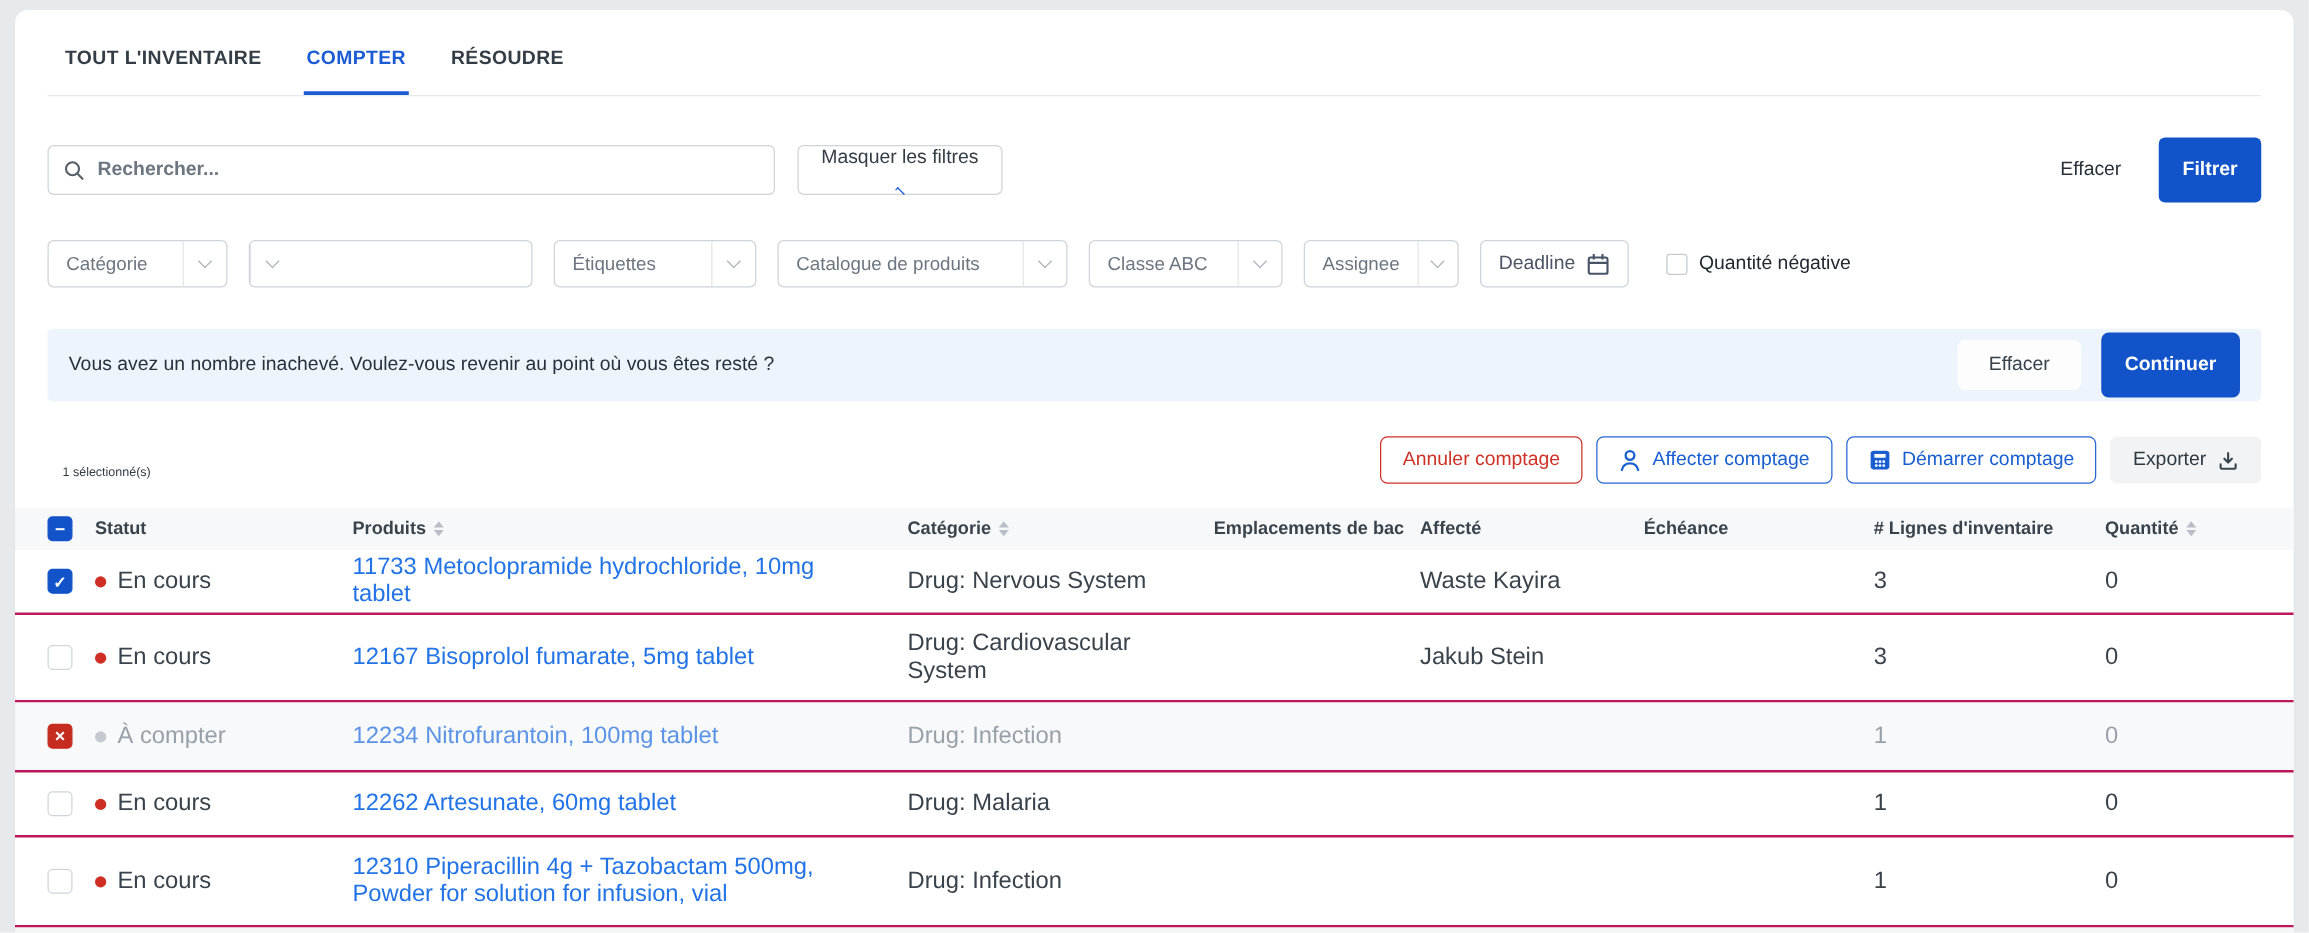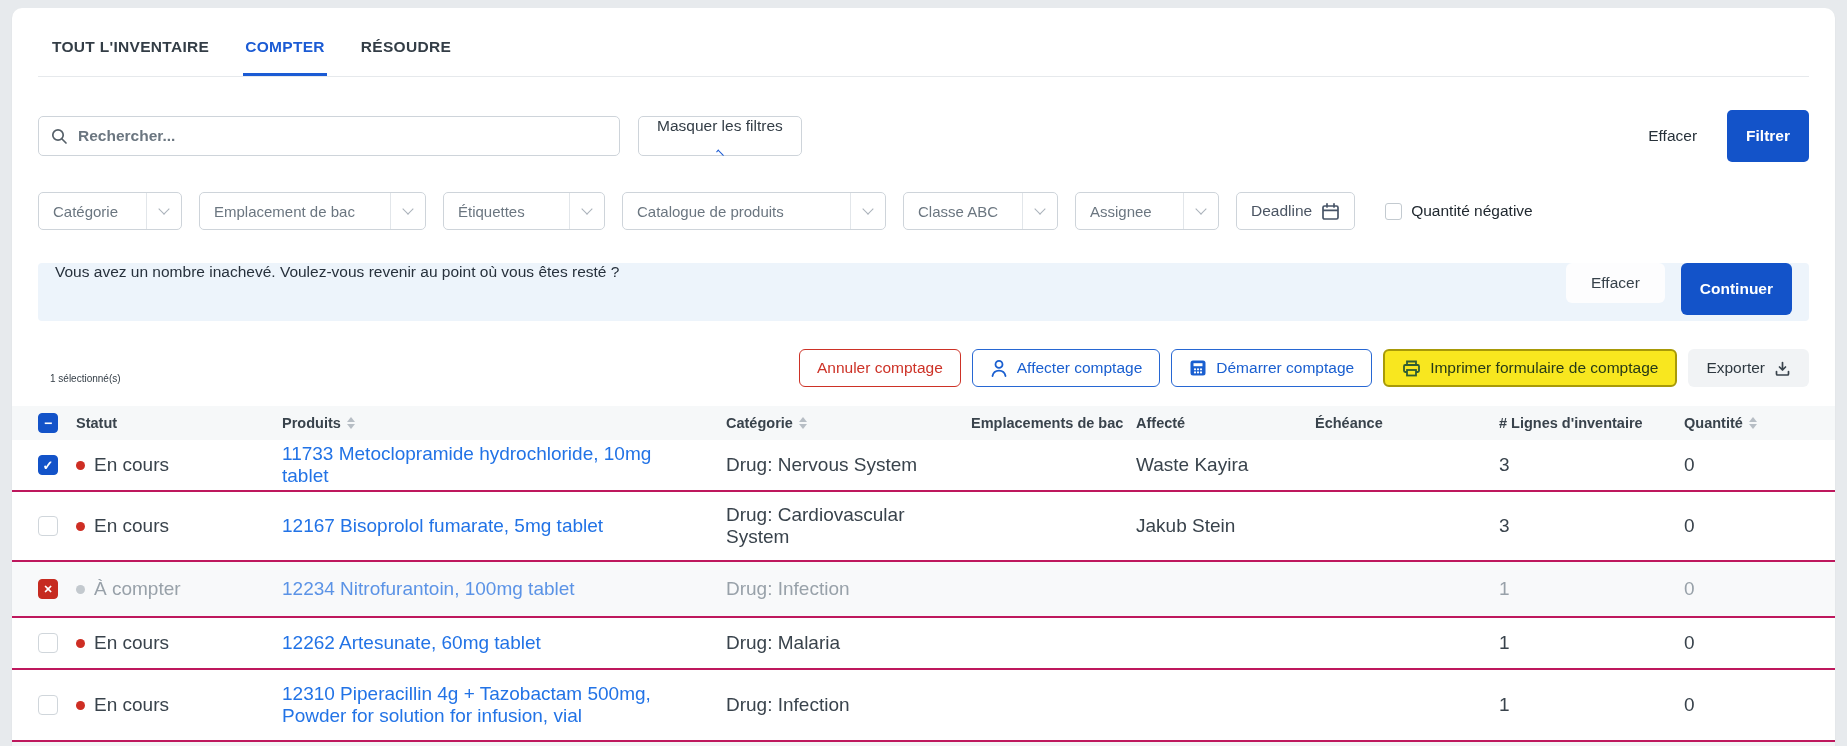--- a/index.html
+++ b/index.html
@@ -66,21 +66,21 @@
     display:flex; align-items:center; gap:9px; padding:0 14px; cursor:pointer;
     font-size:15.5px; color:#4b5563; margin-right:0;
   }
   .negqty { display:flex; align-items:center; gap:9px; margin-left:30px; cursor:pointer; }
   .negqty .box { width:17px; height:17px; border:1.5px solid #c3cad0; border-radius:3px; background:#fff; }
   .negqty .txt { font-size:15.5px; color:#212930; }
 
   
   .banner {
     margin-top:33px; height:58px; background:#edf4fb; border-radius:4px;
-    display:flex; padding:0 17px;
+    display:flex; align-items:center; padding:0 17px;
   }
   .banner .msg { font-size:15.5px; color:#27313c; }
   .btn-ghost {
     background:#fdfdfe; color:#37424b; border:none; border-radius:6px;
     height:40px; padding:0 25px; font-size:15.5px; cursor:pointer;
     font-family:"Liberation Sans", sans-serif;
   }
   .banner .btn-primary { margin-left:16px; border-radius:6px; }
 
   
@@ -183,48 +183,47 @@
 
   <div class="selects-row">
     <div class="sel" style="width:144px">
       <span class="lbl">Catégorie</span>
         <span class="div"></span>
       <span class="car">
           <span class="caret"></span>
         </span>
     </div>
     <div class="sel" style="width:227px">
-      <span class="lbl">Emplacement de bac</span>
         <span class="div"></span>
       <span class="car">
           <span class="caret"></span>
         </span>
     </div>
     <div class="sel" style="width:162px">
       <span class="lbl">Étiquettes</span>
         <span class="div"></span>
       <span class="car">
           <span class="caret"></span>
         </span>
     </div>
-    <div class="sel" style="width:264px">
+    <div class="sel" style="width:232px">
       <span class="lbl">Catalogue de produits</span>
         <span class="div"></span>
       <span class="car">
           <span class="caret"></span>
         </span>
     </div>
     <div class="sel" style="width:155px">
       <span class="lbl">Classe ABC</span>
         <span class="div"></span>
       <span class="car">
           <span class="caret"></span>
         </span>
     </div>
-    <div class="sel" style="width:144px">
+    <div class="sel" style="width:124px">
       <span class="lbl">Assignee</span>
         <span class="div"></span>
       <span class="car">
           <span class="caret"></span>
         </span>
     </div>
     <div class="deadline">
       <span>Deadline</span>
       <span>
         <svg width="19" height="19" viewBox="0 0 19 19">
@@ -271,30 +270,20 @@
             <circle cx="6" cy="10.3" r="1.1" fill="#fff"></circle>
             <circle cx="9" cy="10.3" r="1.1" fill="#fff"></circle>
             <circle cx="12" cy="10.3" r="1.1" fill="#fff"></circle>
             <circle cx="6" cy="13.4" r="1.1" fill="#fff"></circle>
             <circle cx="9" cy="13.4" r="1.1" fill="#fff"></circle>
             <circle cx="12" cy="13.4" r="1.1" fill="#fff"></circle>
           </svg>
       </span>
       <span>Démarrer comptage</span>
     </button>
-    <button class="abtn print">
-      <span>
-        <svg width="19" height="19" viewBox="0 0 19 19">
-            <path d="M5 6V2.5h9V6" fill="none" stroke="#2f5d33" stroke-width="1.8"></path>
-            <rect x="2" y="6" width="15" height="7" rx="1.2" fill="none" stroke="#2f5d33" stroke-width="1.8"></rect>
-            <rect x="5" y="11" width="9" height="5.5" fill="#f8e71f" stroke="#2f5d33" stroke-width="1.8"></rect>
-          </svg>
-      </span>
-      <span>Imprimer formulaire de comptage</span>
-    </button>
     <button class="abtn gray">
       <span>Exporter</span>
       <span>
         <svg width="17" height="17" viewBox="0 0 17 17">
             <path d="M8.5 2.5v7.5M5.5 7l3 3 3-3" fill="none" stroke="#39434c" stroke-width="1.7" stroke-linecap="round" stroke-linejoin="round"></path>
             <path d="M2.5 11.5v2.5a1 1 0 0 0 1 1h10a1 1 0 0 0 1-1v-2.5" fill="none" stroke="#39434c" stroke-width="1.7" stroke-linecap="round"></path>
           </svg>
       </span>
     </button>
   </div>

